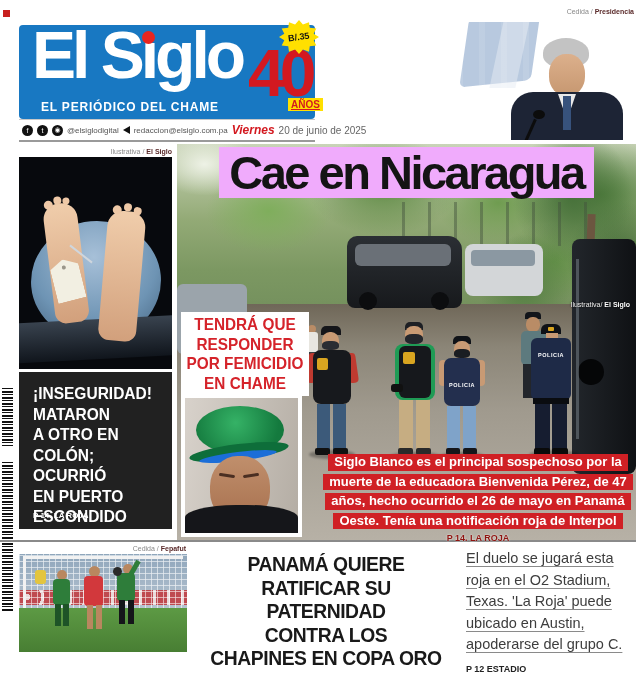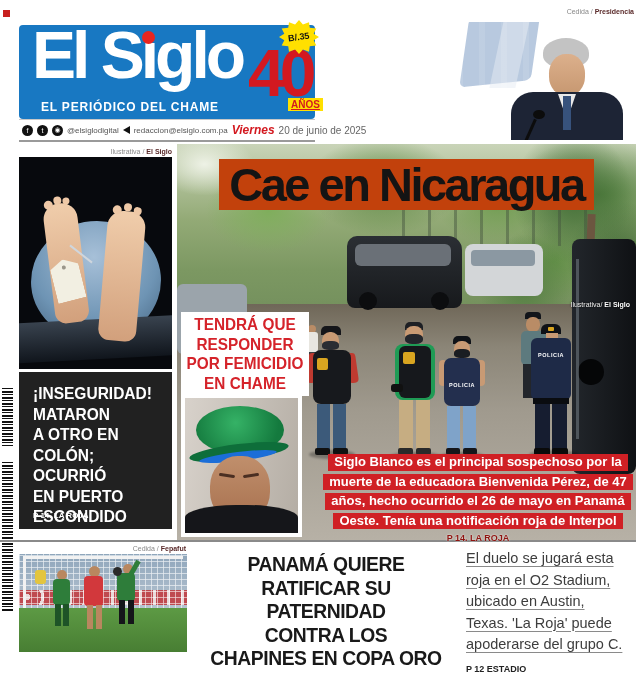--- a/index.html
+++ b/index.html
@@ -103,21 +103,21 @@
     background:repeating-linear-gradient(90deg,#41503c 0 3px,transparent 3px 26px); }
   .road { position:absolute; left:0; top:160px; width:100%; height:237px;
     background:linear-gradient(#6f6758 0, #8b8577 18%, #a09a8e 45%, #b7b1a6 100%); }
   .veh { position:absolute; }
   .shadow { position:absolute; background:rgba(0,0,0,.28); border-radius:50%; filter:blur(1px); }
   .plabel { position:absolute; color:#fff; font-weight:bold; font-size:5.5px; letter-spacing:.5px;
             width:100%; text-align:center; }
 
   
   .hl-wrap { left:177px; top:147px; width:459px; text-align:center; z-index:6; }
-  .hl-yellow { display:table; margin:12px auto 1px; background:#c2410c; color:#141414;
+  .hl-yellow { display:table; margin:0 auto 1px; background:#f0abfc; color:#141414;
                font-weight:800; font-size:47px; line-height:51px; letter-spacing:-2.5px;
                padding:0 10px; white-space:nowrap; }
   .photo-credit { left:524px; top:301px; width:106px; text-align:right; font-size:7px;
                   color:#f0f0f0; text-shadow:0 0 2px #000; z-index:6; }
   .photo-credit b { color:#fff; }
 
   .deck-box { left:181px; top:312px; width:128px; height:84px; background:#fff; z-index:7;
               text-align:center; padding-top:3px; }
   .deck-box div { color:#d5232a; font-weight:800; font-size:16.5px; line-height:19.5px;
                   transform:scaleX(0.93); white-space:nowrap; }
@@ -428,19 +428,19 @@
   <div class="abs bottom-hl">
     <div>PANAMÁ QUIERE</div>
     <div>RATIFICAR SU PATERNIDAD</div>
     <div>CONTRA LOS</div>
     <div>CHAPINES EN COPA ORO</div>
   </div>
 
   <div class="abs summary">
     <span>El duelo se jugará esta</span>
     <span>roja en el O2 Stadium,</span>
+    <span>Texas. 'La Roja' puede</span>
     <span>ubicado en Austin,</span>
-    <span>Texas. 'La Roja' puede</span>
     <span>apoderarse del grupo C.</span>
     <span class="kick">P 12 ESTADIO</span>
   </div>
 
 </div>
 
 </body></html>

